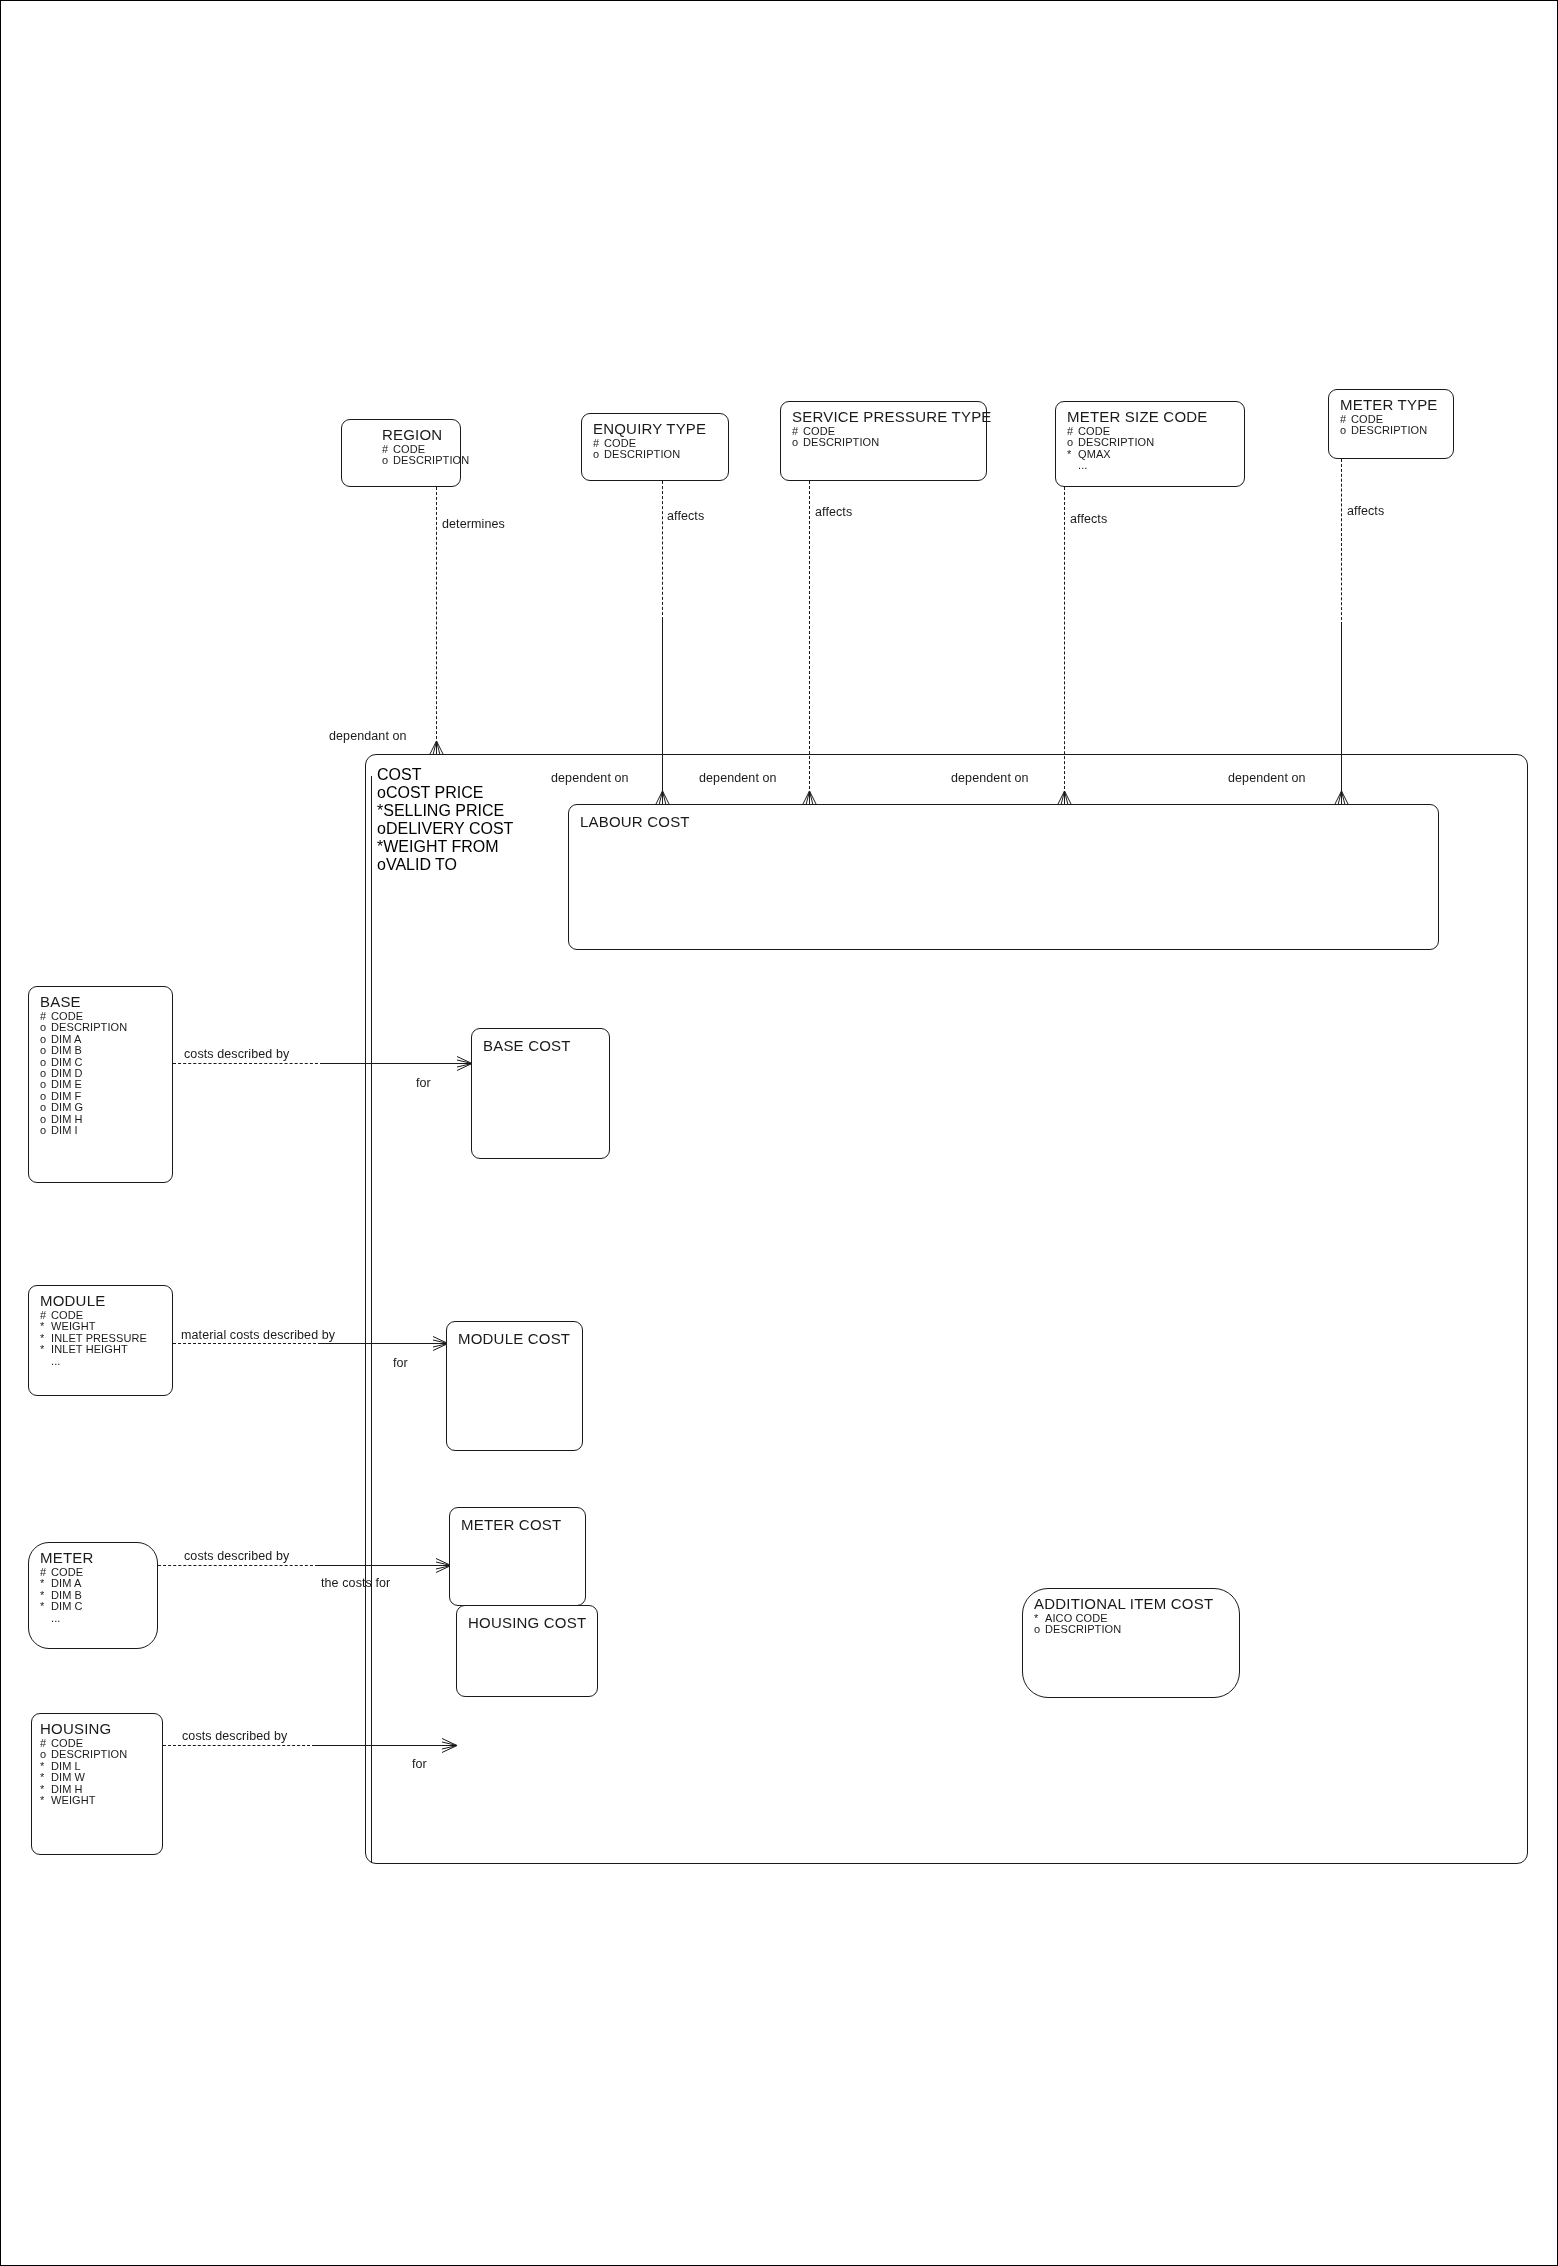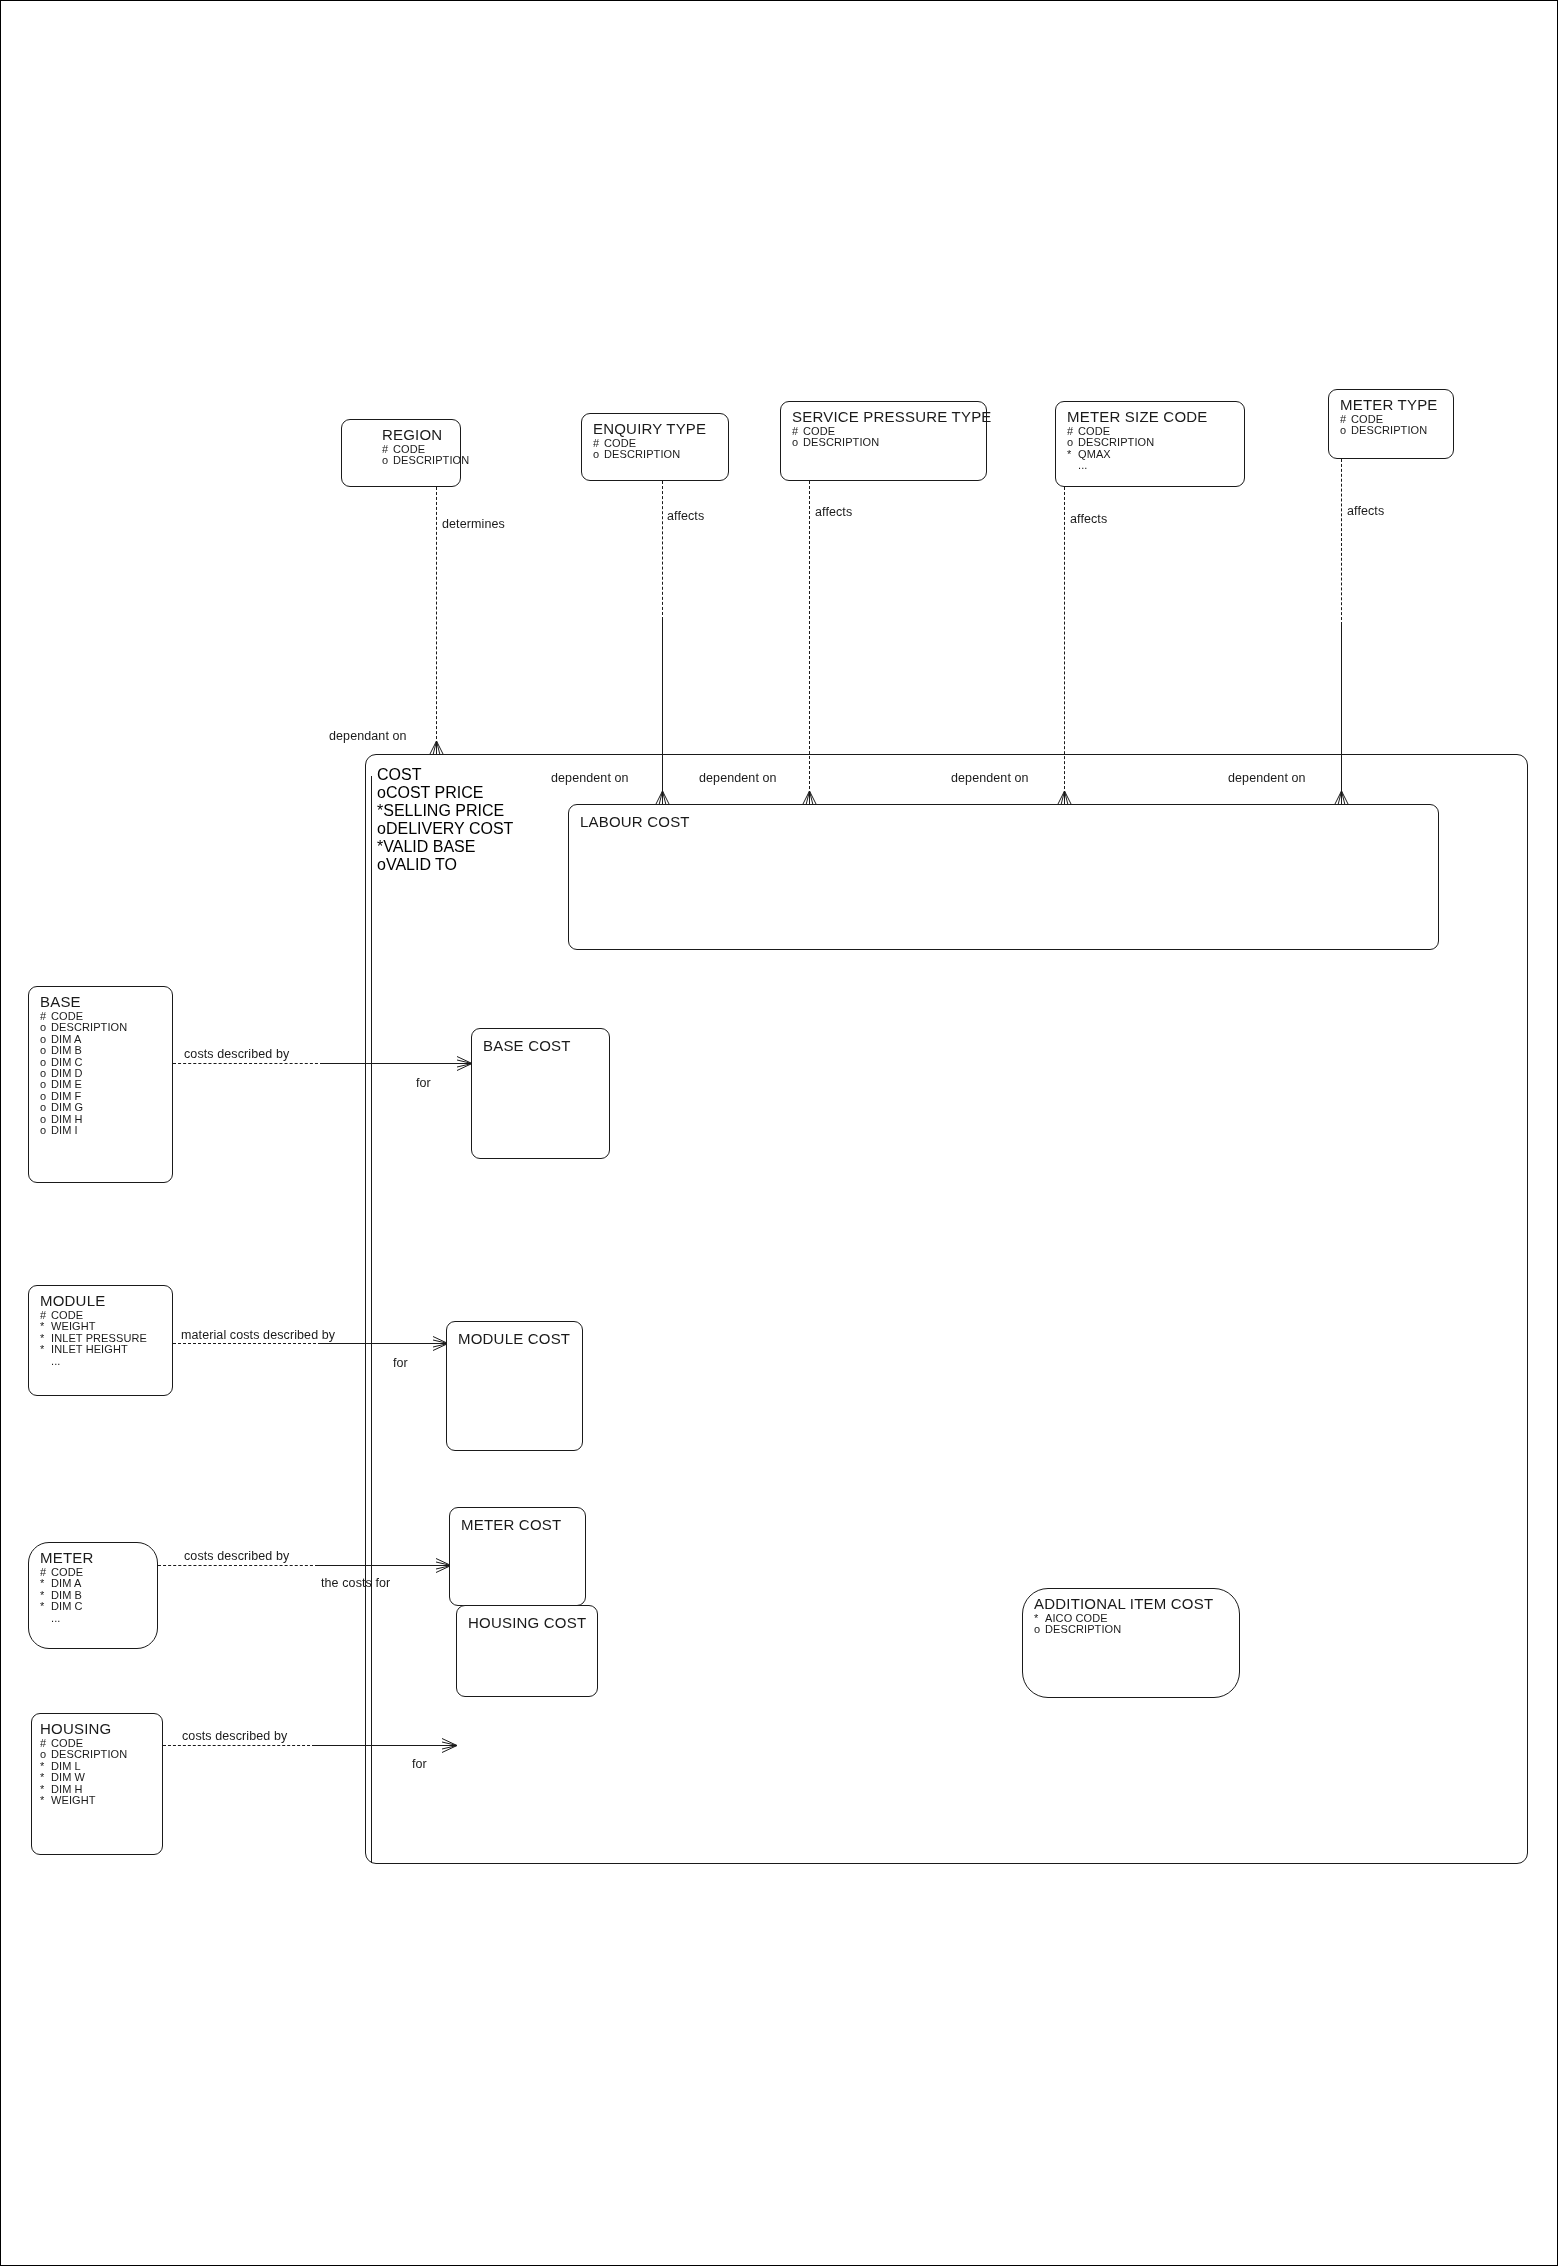--- a/index.html
+++ b/index.html
@@ -120,21 +120,21 @@
   </div>
 
   <div class="supertype" style="left:364px;top:753px;width:1163px;height:1110px;"></div>
 
   <div style="position:absolute;left:376px;top:765px;z-index:6;">
     <div class="ename">COST</div>
     <div class="attrs">
       <div class="attr"><span class="mk">o</span><span>COST PRICE</span></div>
       <div class="attr"><span class="mk">*</span><span>SELLING PRICE</span></div>
       <div class="attr"><span class="mk">o</span><span>DELIVERY COST</span></div>
-      <div class="attr"><span class="mk">*</span><span>VALID BASE</span></div>
+      <div class="attr"><span class="mk">*</span><span>WEIGHT FROM</span></div>
       <div class="attr"><span class="mk">o</span><span>VALID TO</span></div>
     </div>
   </div>
 
   <div class="entity" style="left:567px;top:803px;width:871px;height:146px;padding-top:8px;">
     <div class="ename">LABOUR COST</div>
   </div>
 
   <div class="entity" style="left:27px;top:985px;width:145px;height:197px;">
     <div class="ename">BASE</div>

